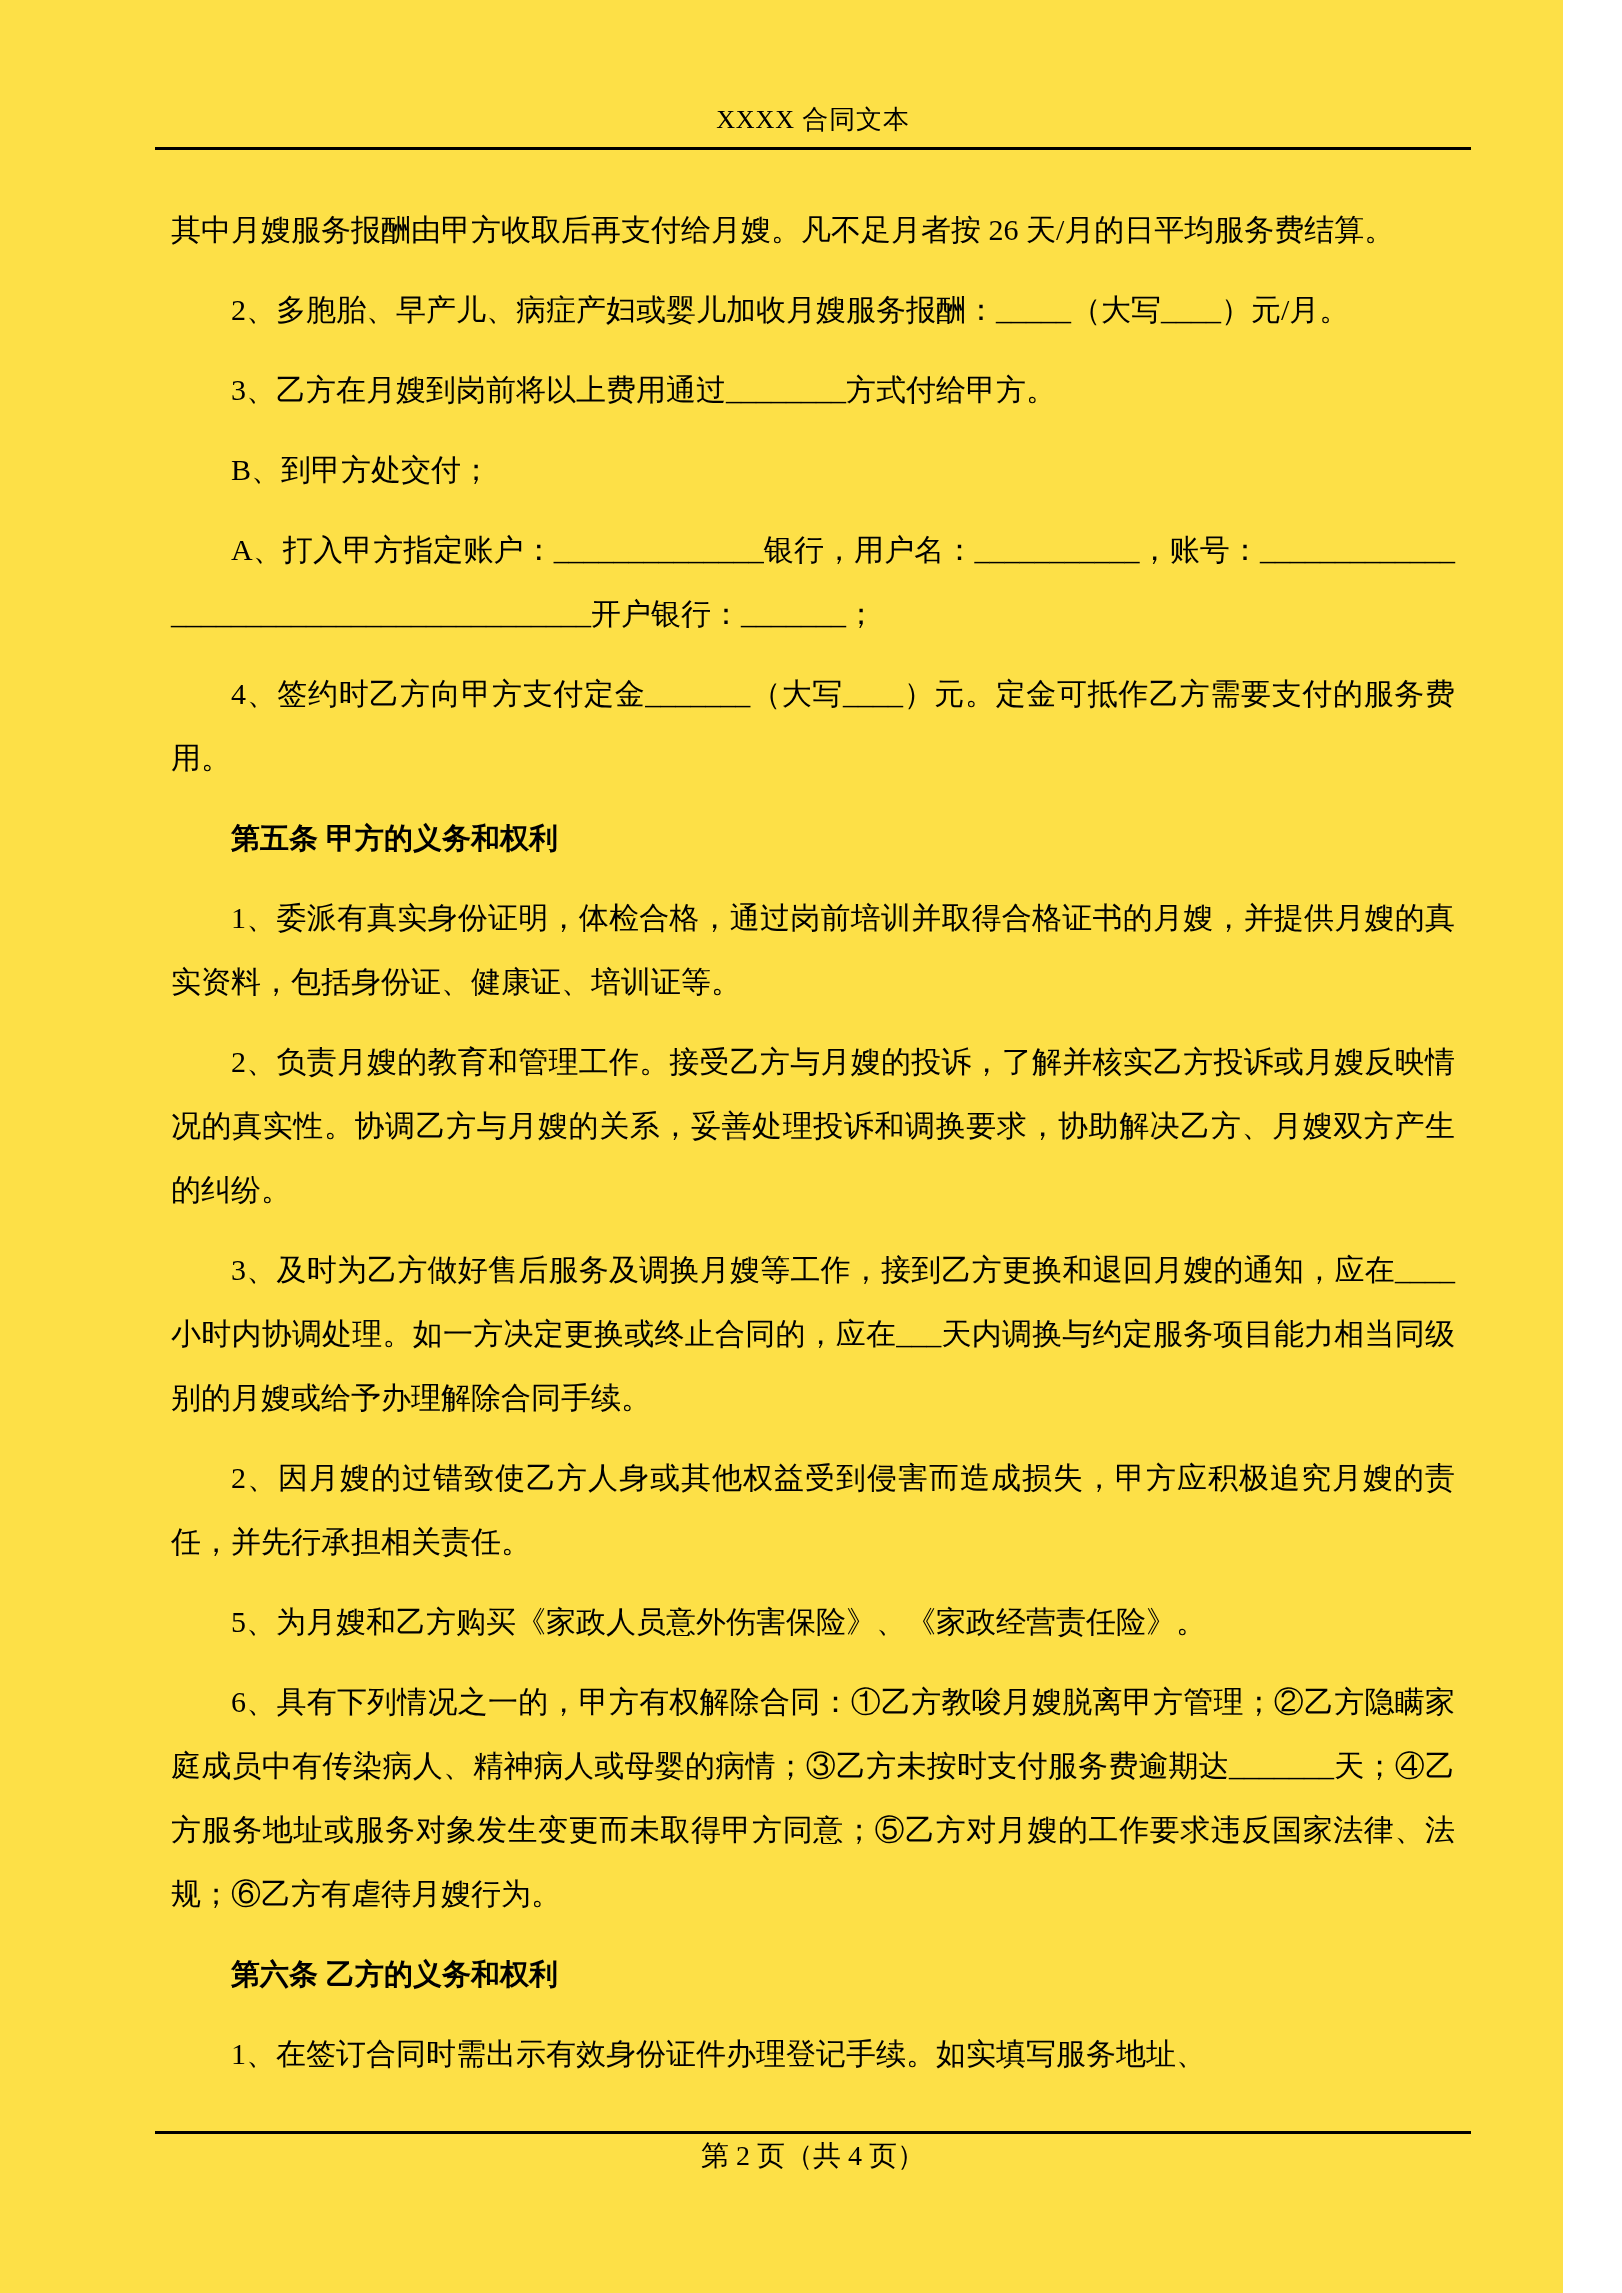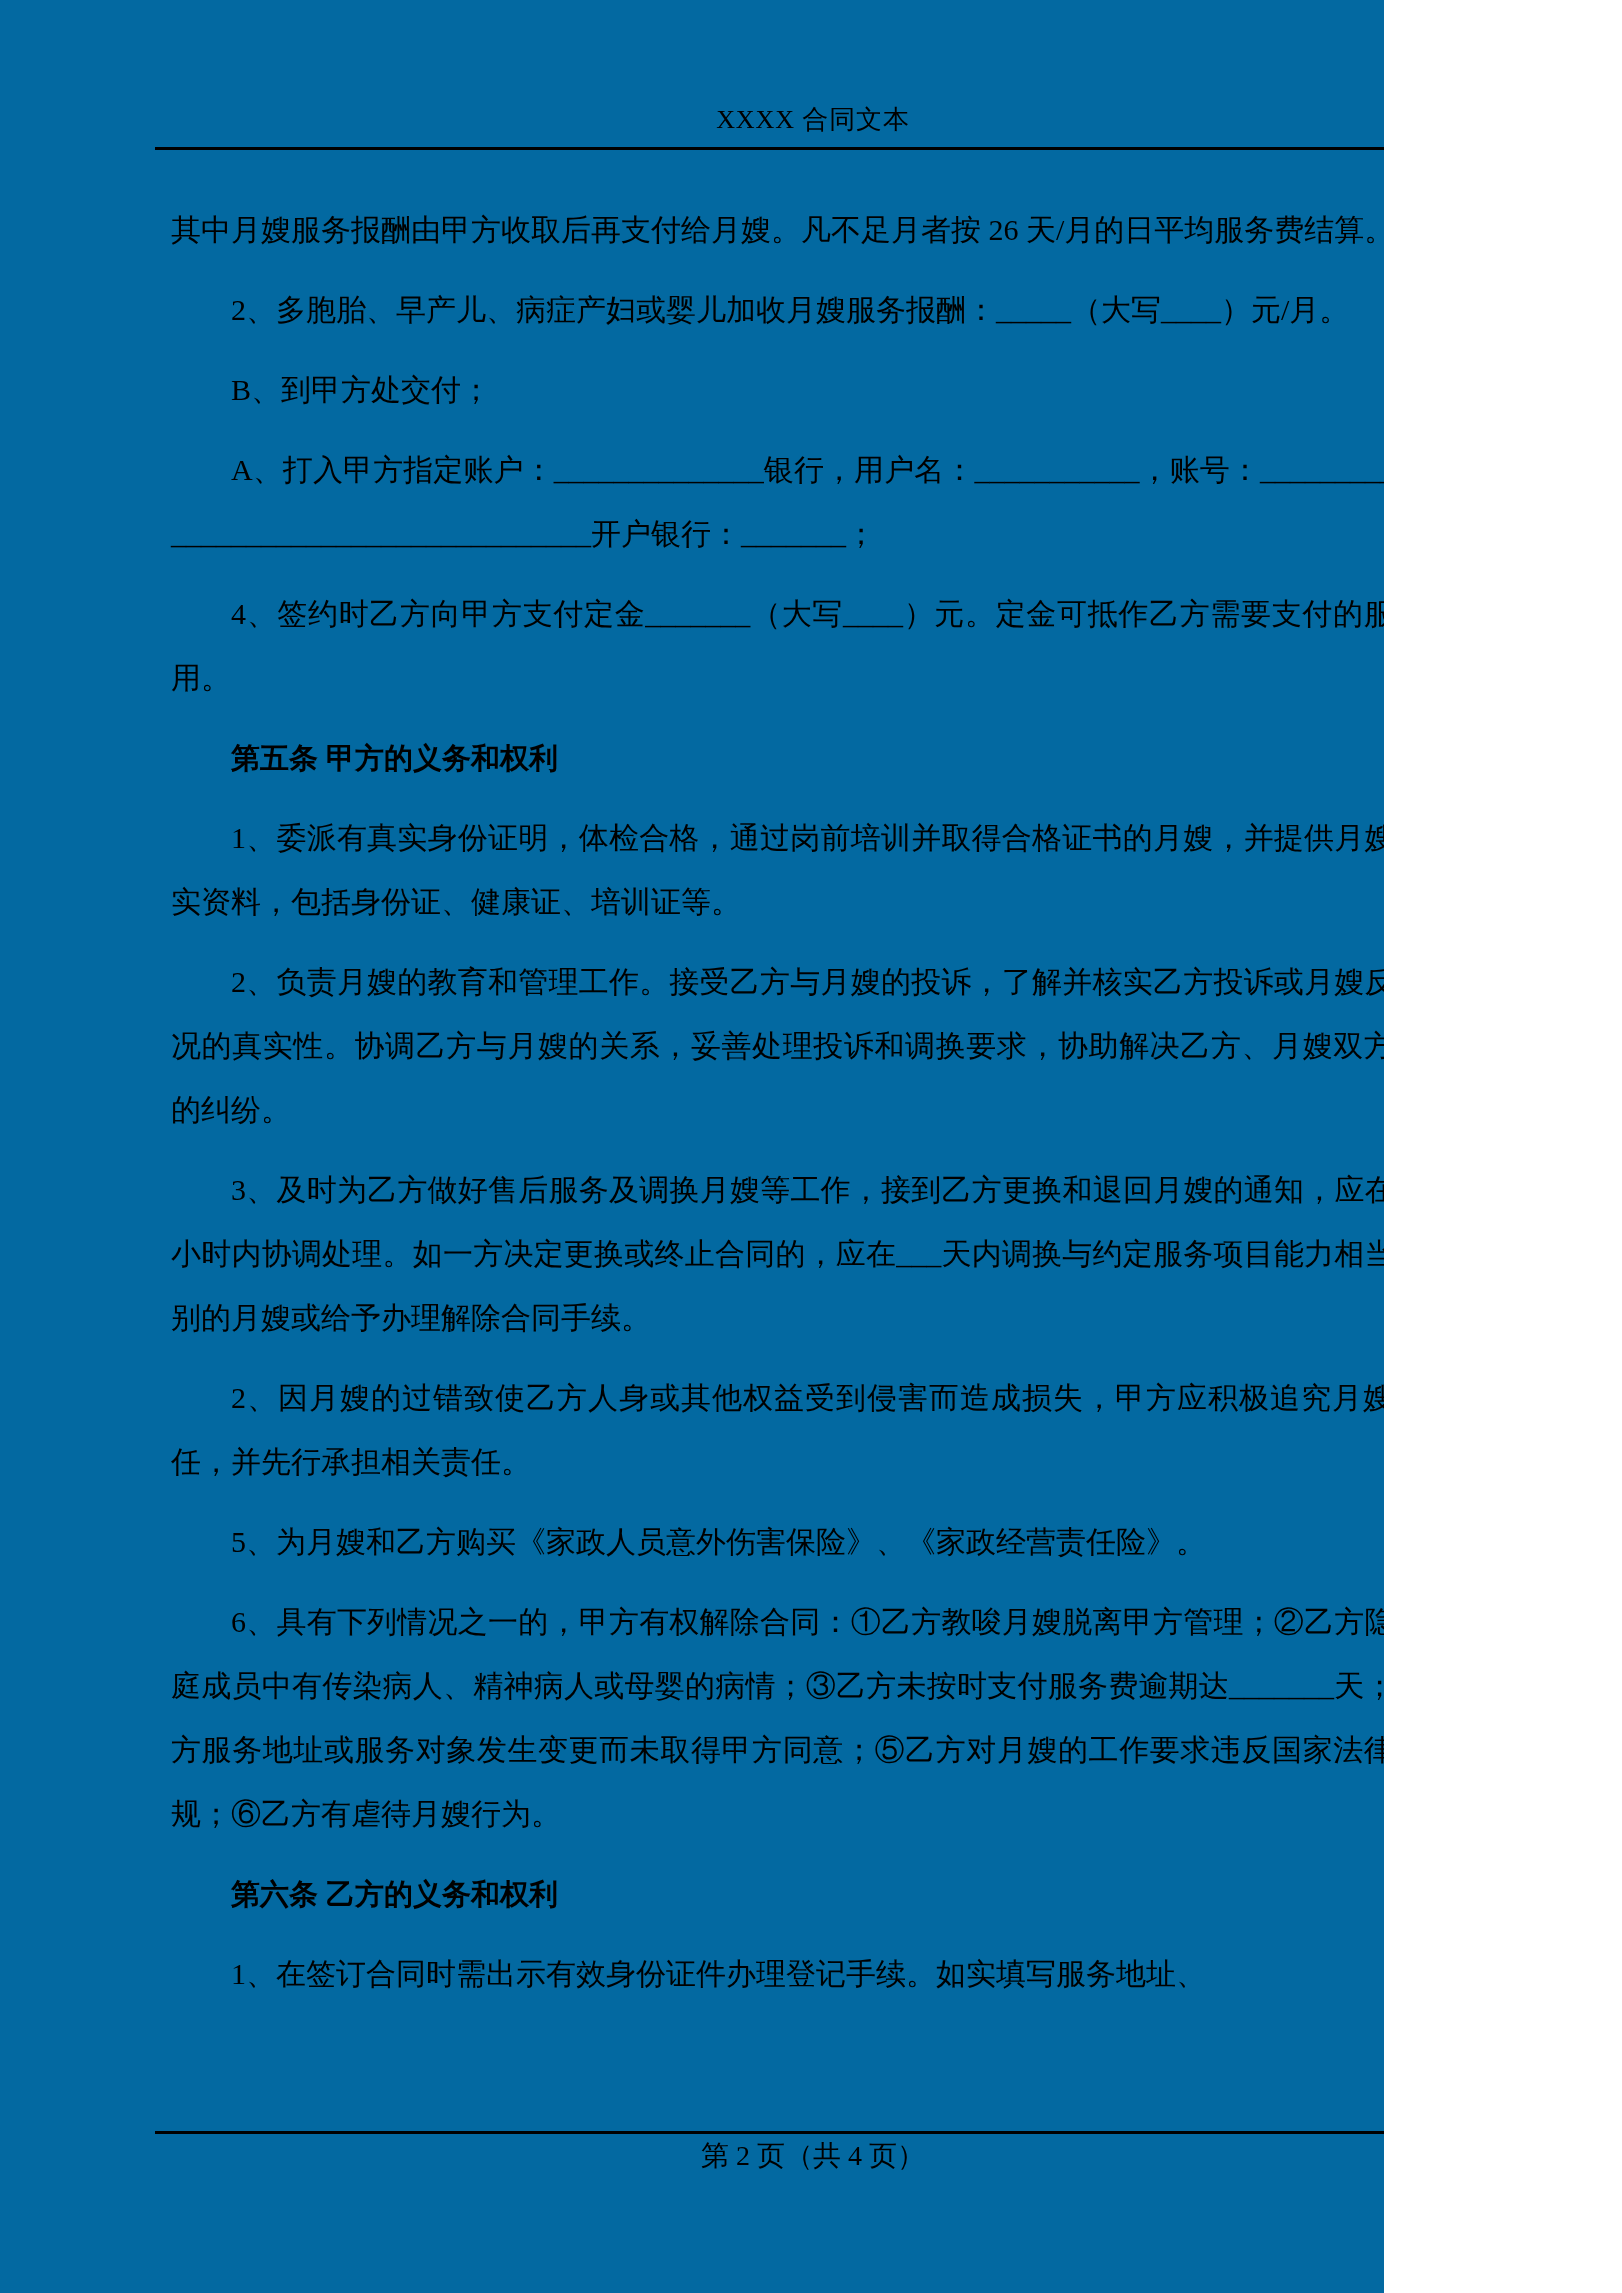--- a/index.html
+++ b/index.html
@@ -2,23 +2,23 @@
 <html style="font-size:14.5px"><head>
 <meta charset="utf-8">
 <style>
   html, body {
     margin: 0;
     padding: 0;
     background: #ffffff;
   }
   .page {
     position: relative;
-    width: 1384px;
+    width: 1563px;
     height: 2294px;
-    background: #0369a1;
+    background: #fde047;
     color: #000000;
     font-family: "Liberation Serif", "DejaVu Serif", serif;
     overflow: hidden;
   }
   .page-header {
     position: absolute;
     left: 155px;
     width: 1316px;
     top: 102px;
     text-align: center;
@@ -81,20 +81,21 @@
 <div class="page">
 
   <div class="page-header">
     <div class="header-title">XXXX 合同文本</div>
     <div class="header-rule"></div>
   </div>
 
   <div class="content">
       <p class="para continuation">其中月嫂服务报酬由甲方收取后再支付给月嫂。凡不足月者按 26 天/月的日平均服务费结算。</p>
       <p class="para body">2、多胞胎、早产儿、病症产妇或婴儿加收月嫂服务报酬：_____（大写____）元/月。</p>
+      <p class="para body">3、乙方在月嫂到岗前将以上费用通过________方式付给甲方。</p>
       <p class="para body">B、到甲方处交付；</p>
       <p class="para body">A、打入甲方指定账户：______________银行，用户名：___________，账号：_________________________________________开户银行：_______；</p>
       <p class="para body">4、签约时乙方向甲方支付定金_______（大写____）元。定金可抵作乙方需要支付的服务费用。</p>
       <p class="para heading">第五条 甲方的义务和权利</p>
       <p class="para body">1、委派有真实身份证明，体检合格，通过岗前培训并取得合格证书的月嫂，并提供月嫂的真实资料，包括身份证、健康证、培训证等。</p>
       <p class="para body">2、负责月嫂的教育和管理工作。接受乙方与月嫂的投诉，了解并核实乙方投诉或月嫂反映情况的真实性。协调乙方与月嫂的关系，妥善处理投诉和调换要求，协助解决乙方、月嫂双方产生的纠纷。</p>
       <p class="para body">3、及时为乙方做好售后服务及调换月嫂等工作，接到乙方更换和退回月嫂的通知，应在____小时内协调处理。如一方决定更换或终止合同的，应在___天内调换与约定服务项目能力相当同级别的月嫂或给予办理解除合同手续。</p>
       <p class="para body">2、因月嫂的过错致使乙方人身或其他权益受到侵害而造成损失，甲方应积极追究月嫂的责任，并先行承担相关责任。</p>
       <p class="para body">5、为月嫂和乙方购买《家政人员意外伤害保险》、《家政经营责任险》。</p>
       <p class="para body">6、具有下列情况之一的，甲方有权解除合同：①乙方教唆月嫂脱离甲方管理；②乙方隐瞒家庭成员中有传染病人、精神病人或母婴的病情；③乙方未按时支付服务费逾期达_______天；④乙方服务地址或服务对象发生变更而未取得甲方同意；⑤乙方对月嫂的工作要求违反国家法律、法规；⑥乙方有虐待月嫂行为。</p>

